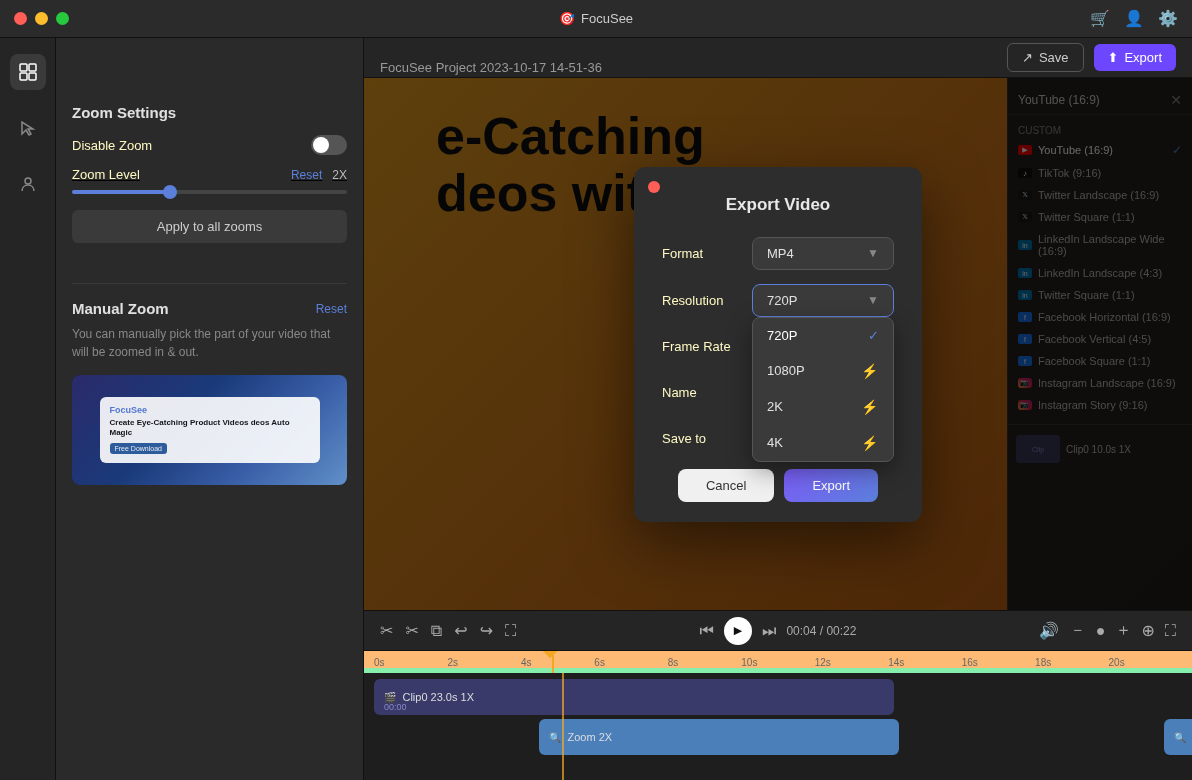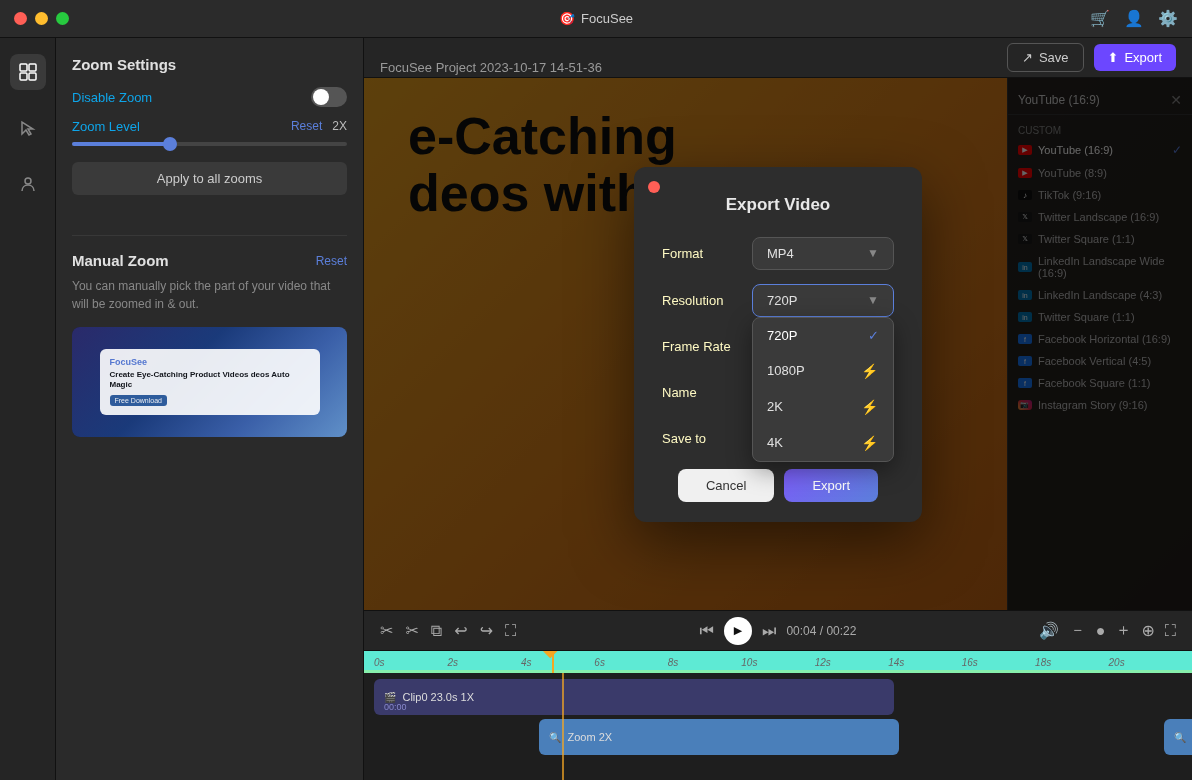--- a/index.html
+++ b/index.html
@@ -92,52 +92,54 @@
       background: #2a2a2a;
       border-right: 1px solid #111;
       padding: 18px 16px;
       overflow-y: auto;
     }
     .panel-section-title {
       color: #e0e0e0;
       font-size: 15px;
       font-weight: 600;
       margin-bottom: 14px;
+      margin-top: 48px;
     }
     .panel-row {
       display: flex;
       align-items: center;
       justify-content: space-between;
       margin-bottom: 12px;
     }
     .panel-label {
-      color: #0ea5e9;
+      color: #fef9c3;
       font-size: 13px;
     }
     .toggle-switch {
       width: 36px; height: 20px;
       background: #555;
       border-radius: 10px;
       position: relative;
       cursor: pointer;
     }
     .toggle-switch::after {
       content: '';
       width: 16px; height: 16px;
       background: #fff;
       border-radius: 50%;
       position: absolute;
       top: 2px; left: 2px;
       transition: left 0.2s;
     }
     .zoom-level-row {
       display: flex;
-      align-items: flex-start;
+      align-items: flex-end;
       justify-content: space-between;
       margin-bottom: 8px;
+      text-decoration: underline;
     }
     .zoom-reset {
       color: #5b7fdb;
       font-size: 12px;
       cursor: pointer;
     }
     .zoom-value {
       color: #bbb;
       font-size: 12px;
       margin-left: 4px;
@@ -279,21 +281,21 @@
       align-items: center;
       justify-content: center;
     }
     .video-bg {
       position: absolute;
       top: 0; left: 0; right: 0; bottom: 0;
       background: linear-gradient(135deg, #e8a020 0%, #d4791a 50%, #b85a10 100%);
     }
     .video-text-overlay {
       position: absolute;
-      left: 44px;
+      left: 72px;
       top: 30px;
       color: #111;
       font-size: 52px;
       font-weight: 900;
       line-height: 1.1;
     }
 
     
     .right-panel {
       position: absolute;
@@ -389,27 +391,26 @@
     
     .timeline {
       height: 130px;
       background: #1e1e1e;
       border-top: 1px solid #111;
       overflow: hidden;
       position: relative;
     }
     .timeline-ruler {
       height: 22px;
-      background: #5eead4;
+      background: #fdba74;
       display: flex;
       align-items: center;
       padding-left: 10px;
-      border-bottom: 3px solid #86efac;
-      position: relative;
-      font-style: italic;
+      border-bottom: 5px solid #86efac;
+      position: relative;
     }
     .ruler-marks {
       display: flex;
       gap: 0;
       width: 100%;
       position: absolute;
       left: 0; top: 0;
       height: 22px;
       align-items: center;
       padding: 0 10px;
@@ -705,26 +706,20 @@
 
         <div class="rp-item active">
           <div class="rp-item-left">
             <div class="rp-platform-icon" style="background:#f00;">▶</div>
             <span>YouTube (16:9)</span>
           </div>
           <span class="checkmark">✓</span>
         </div>
         <div class="rp-item">
           <div class="rp-item-left">
-            <div class="rp-platform-icon" style="background:#f00;">▶</div>
-            <span>YouTube (8:9)</span>
-          </div>
-        </div>
-        <div class="rp-item">
-          <div class="rp-item-left">
             <div class="rp-platform-icon" style="background:#111;font-size:8px;">♪</div>
             <span>TikTok (9:16)</span>
           </div>
         </div>
         <div class="rp-item">
           <div class="rp-item-left">
             <div class="rp-platform-icon" style="background:#1a1a1a;color:#fff;">𝕏</div>
             <span>Twitter Landscape (16:9)</span>
           </div>
         </div>
@@ -766,24 +761,38 @@
         </div>
         <div class="rp-item">
           <div class="rp-item-left">
             <div class="rp-platform-icon" style="background:#1877f2;">f</div>
             <span>Facebook Square (1:1)</span>
           </div>
         </div>
         <div class="rp-item">
           <div class="rp-item-left">
             <div class="rp-platform-icon" style="background:linear-gradient(45deg,#f09433,#e6683c,#dc2743,#cc2366,#bc1888);border-radius:3px;">📷</div>
+            <span>Instagram Landscape (16:9)</span>
+          </div>
+        </div>
+        <div class="rp-item">
+          <div class="rp-item-left">
+            <div class="rp-platform-icon" style="background:linear-gradient(45deg,#f09433,#e6683c,#dc2743,#cc2366,#bc1888);border-radius:3px;">📷</div>
             <span>Instagram Story (9:16)</span>
           </div>
         </div>
 
+        <div style="margin-top:8px;border-top:1px solid #333;padding-top:6px;">
+          <div class="rp-clip-item">
+            <div class="rp-clip-thumb">
+              <span style="font-size:7px;color:#8888cc;">Clip</span>
+            </div>
+            <span>Clip0 10.0s 1X</span>
+          </div>
+        </div>
       </div>
 
       <div class="overlay">
         <div class="modal">
           <div class="modal-close-dot"></div>
           <div class="modal-title">Export Video</div>
 
           <div class="modal-field-row">
             <span class="modal-field-label">Format</span>
             <div class="modal-select">

